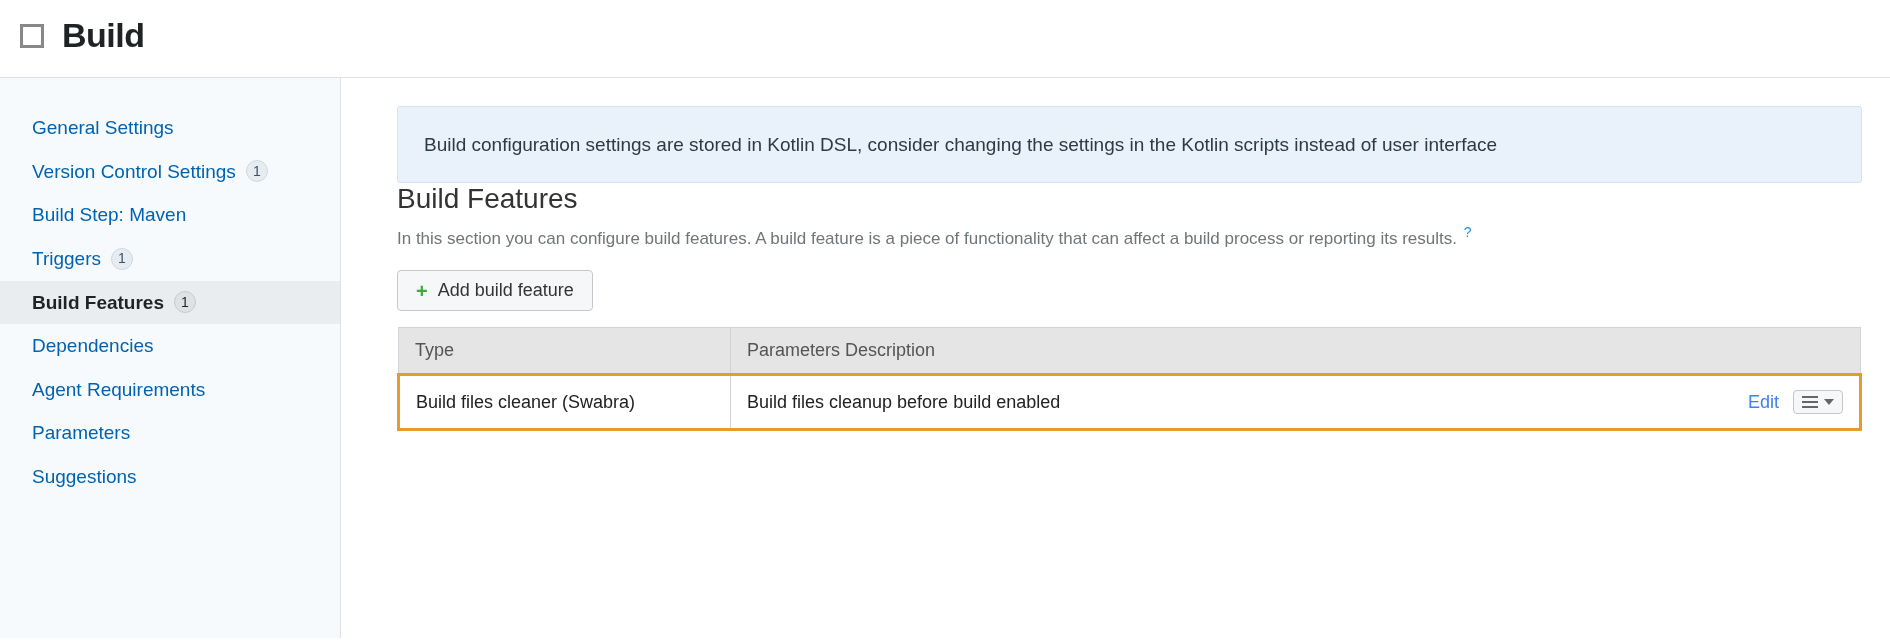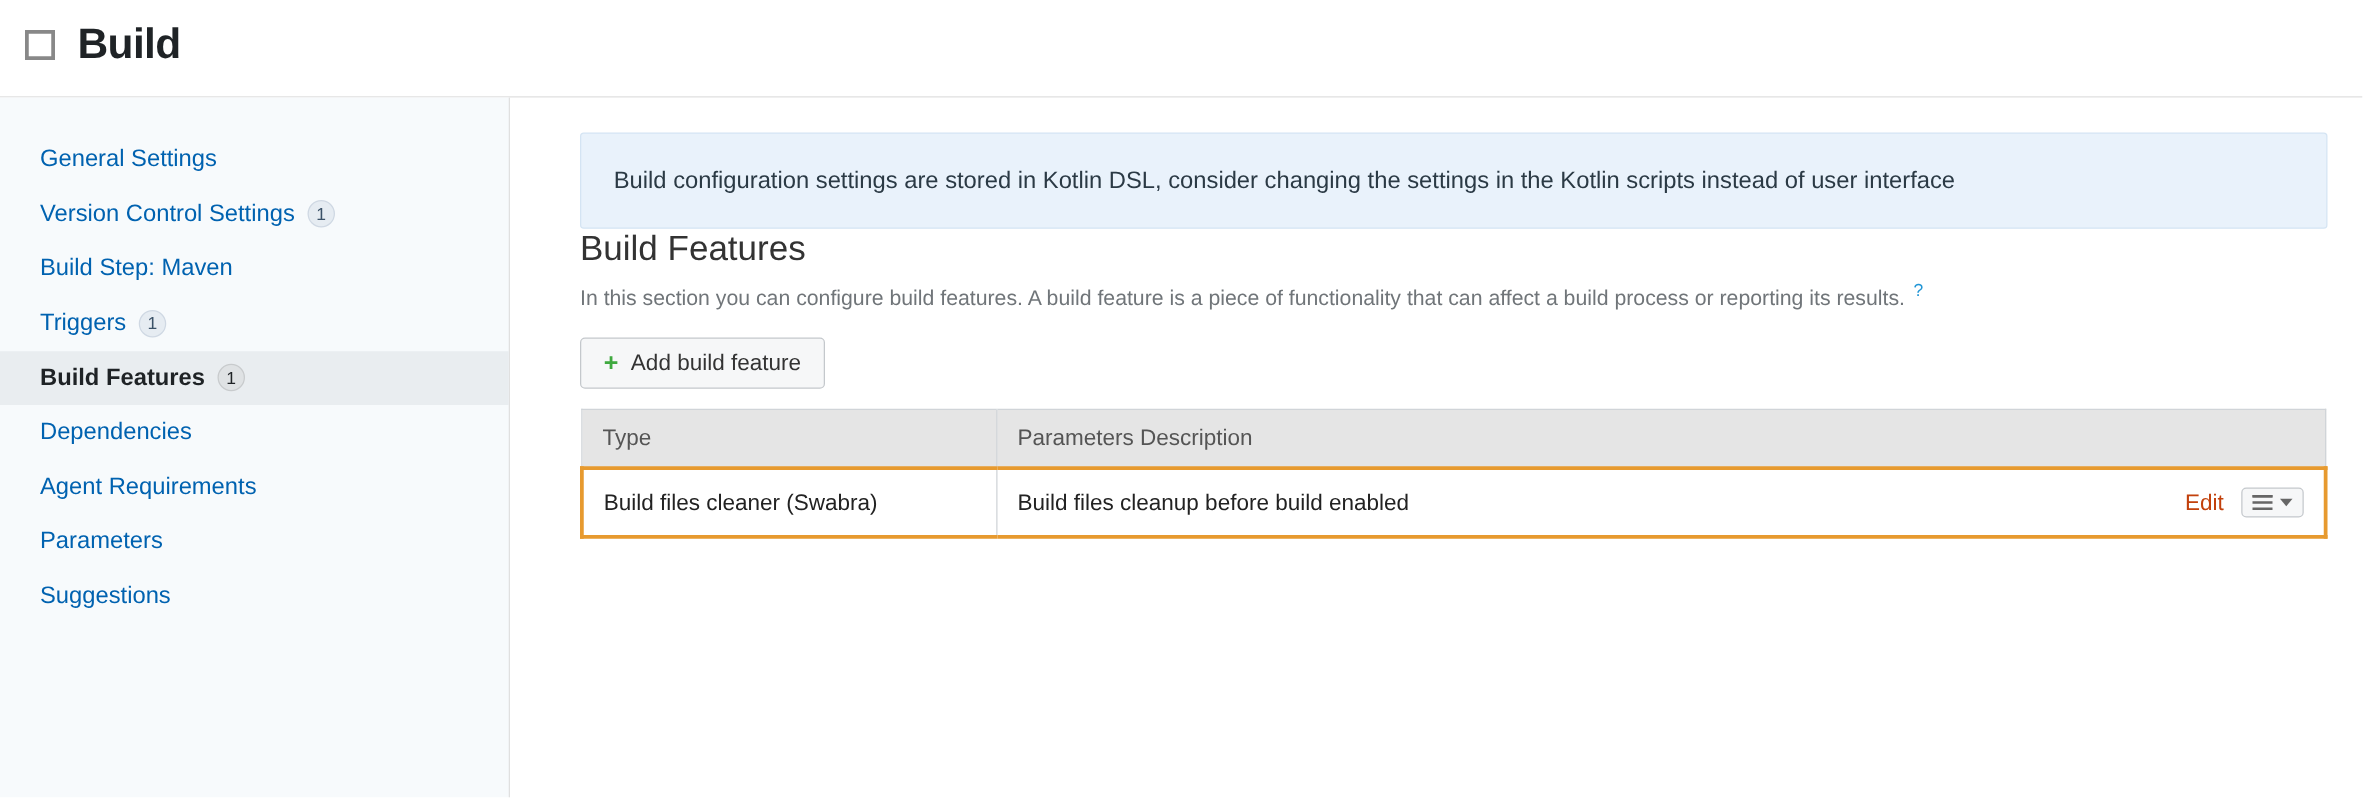--- a/index.html
+++ b/index.html
@@ -24,21 +24,21 @@
     }
     .header-title {
       font-size: 34px;
       font-weight: 600;
       letter-spacing: -0.5px;
     }
     .layout {
       display: flex;
     }
     .sidebar {
-      width: 408px;
+      width: 341px;
       background: #f7fafc;
       border-right: 1px solid #e0e0e0;
       padding-top: 28px;
       min-height: 560px;
     }
     .sidebar-item {
       display: flex;
       align-items: center;
       padding: 9px 32px;
       color: #0062b0;
@@ -148,21 +148,21 @@
     }
     .highlight-row td:first-child { border-left: 3px solid #e79a2f; }
     .highlight-row td:last-child { border-right: 3px solid #e79a2f; }
     .row-actions {
       display: flex;
       align-items: center;
       justify-content: flex-end;
       gap: 14px;
     }
     .edit-link {
-      color: #c2410c;
+      color: #3b82f6;
       cursor: pointer;
       font-size: 18px;
     }
     .menu-button {
       display: inline-flex;
       align-items: center;
       border: 1px solid #c4c8cc;
       border-radius: 4px;
       background: #f6f7f8;
       padding: 5px 8px;

